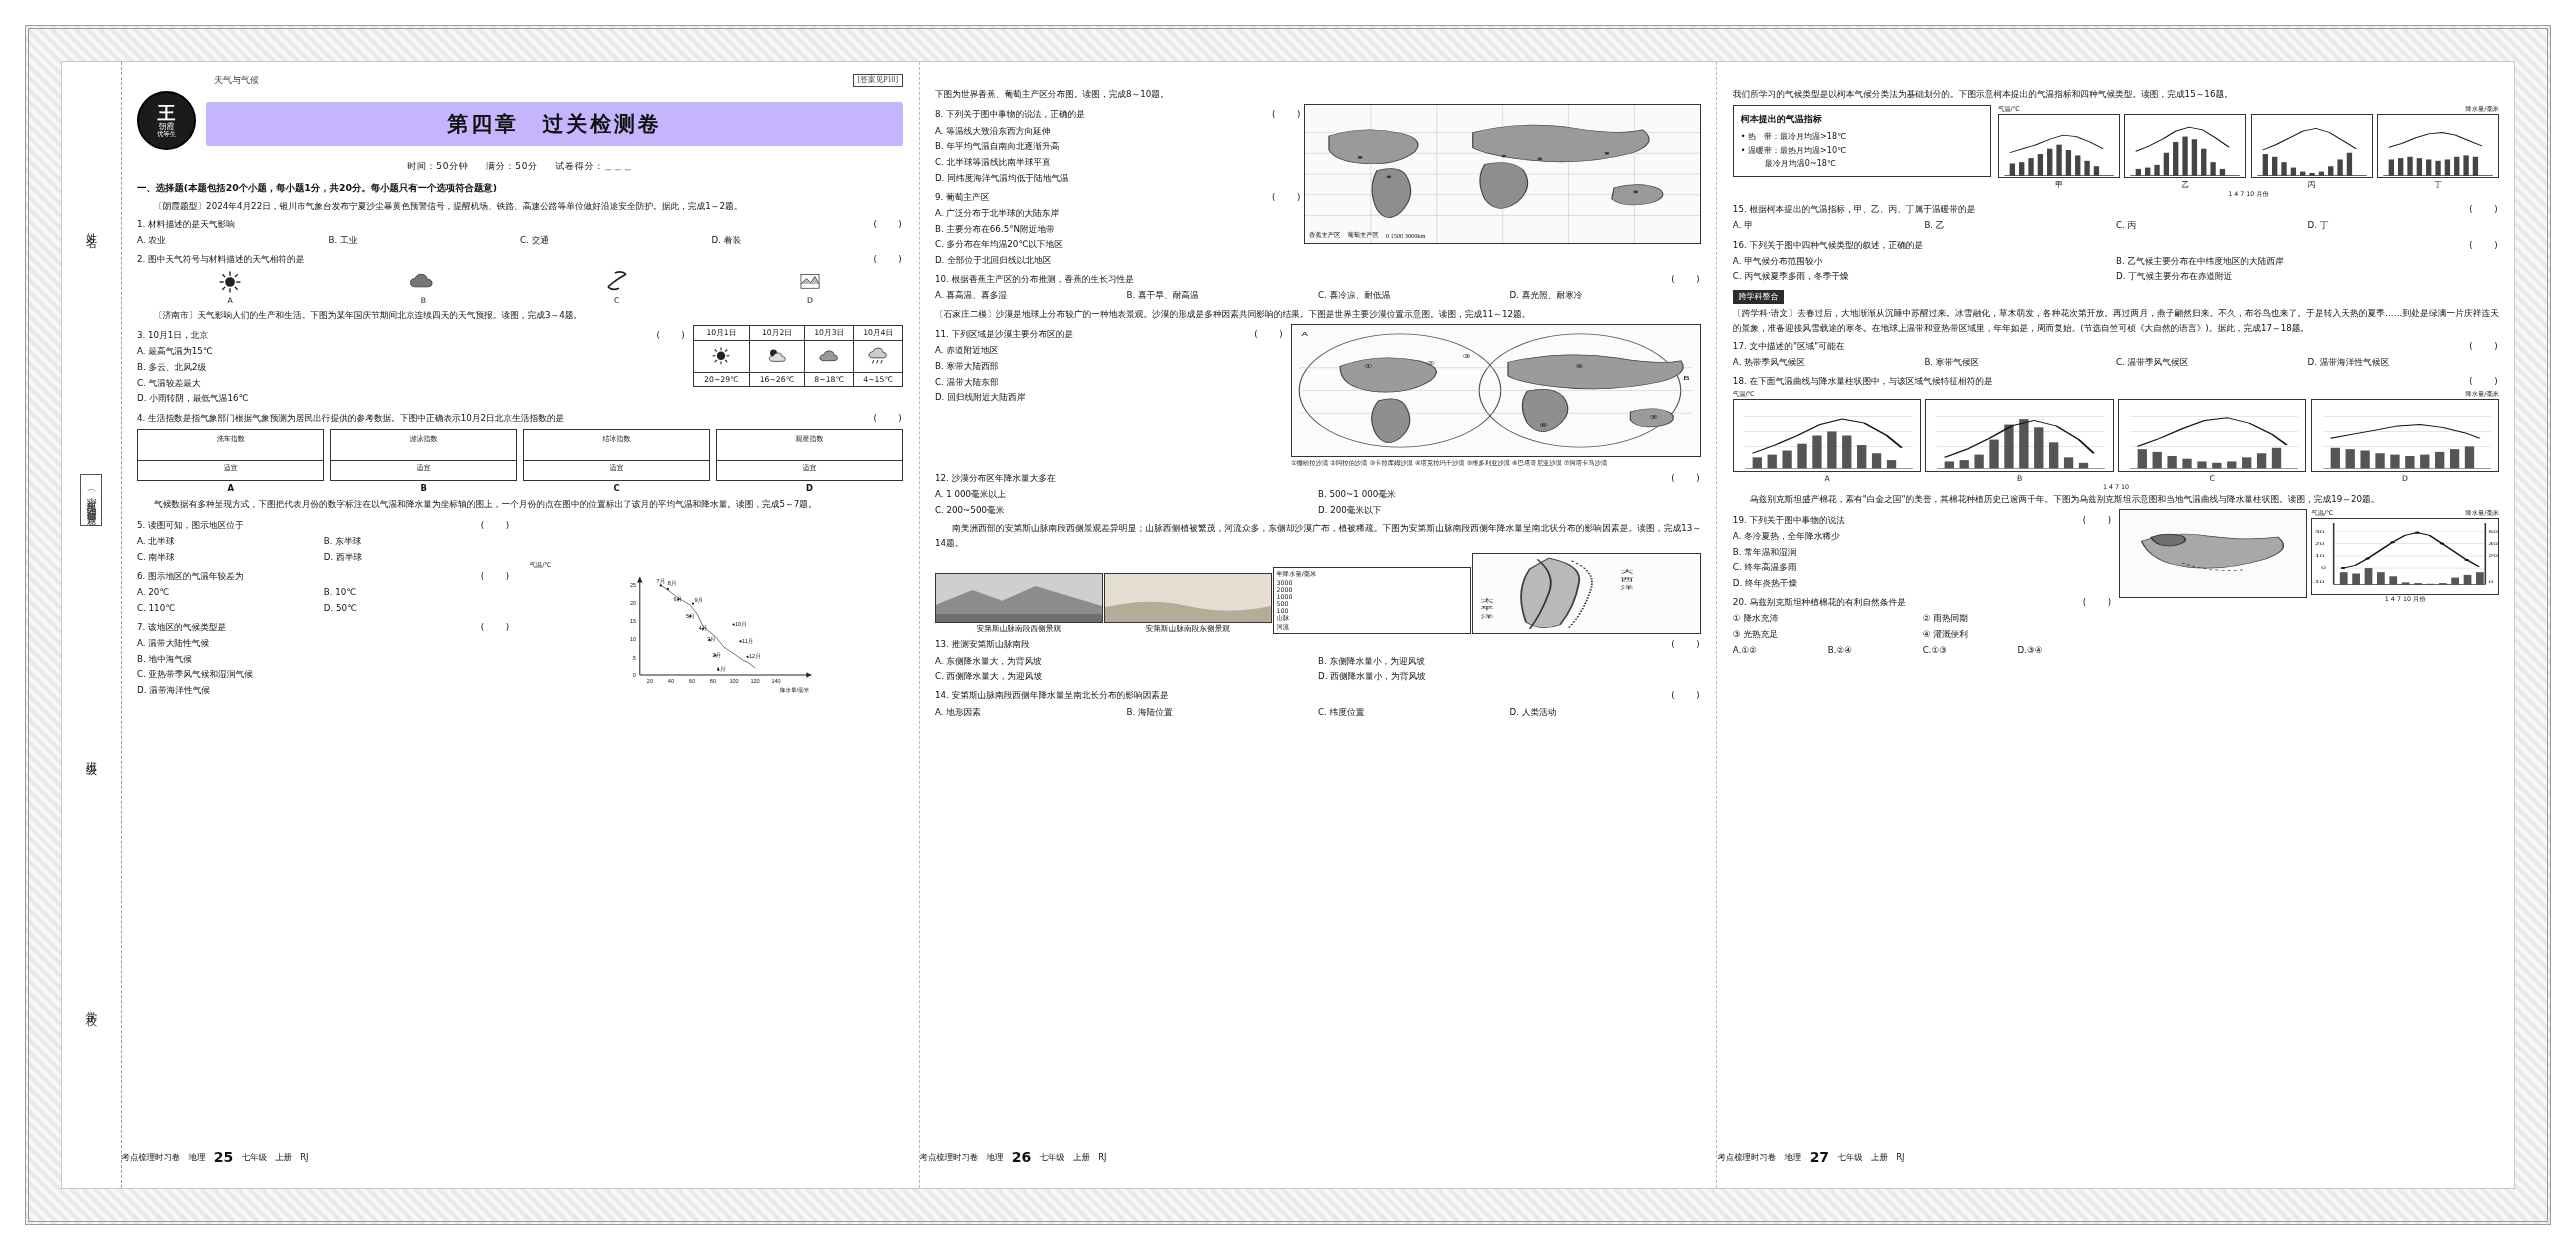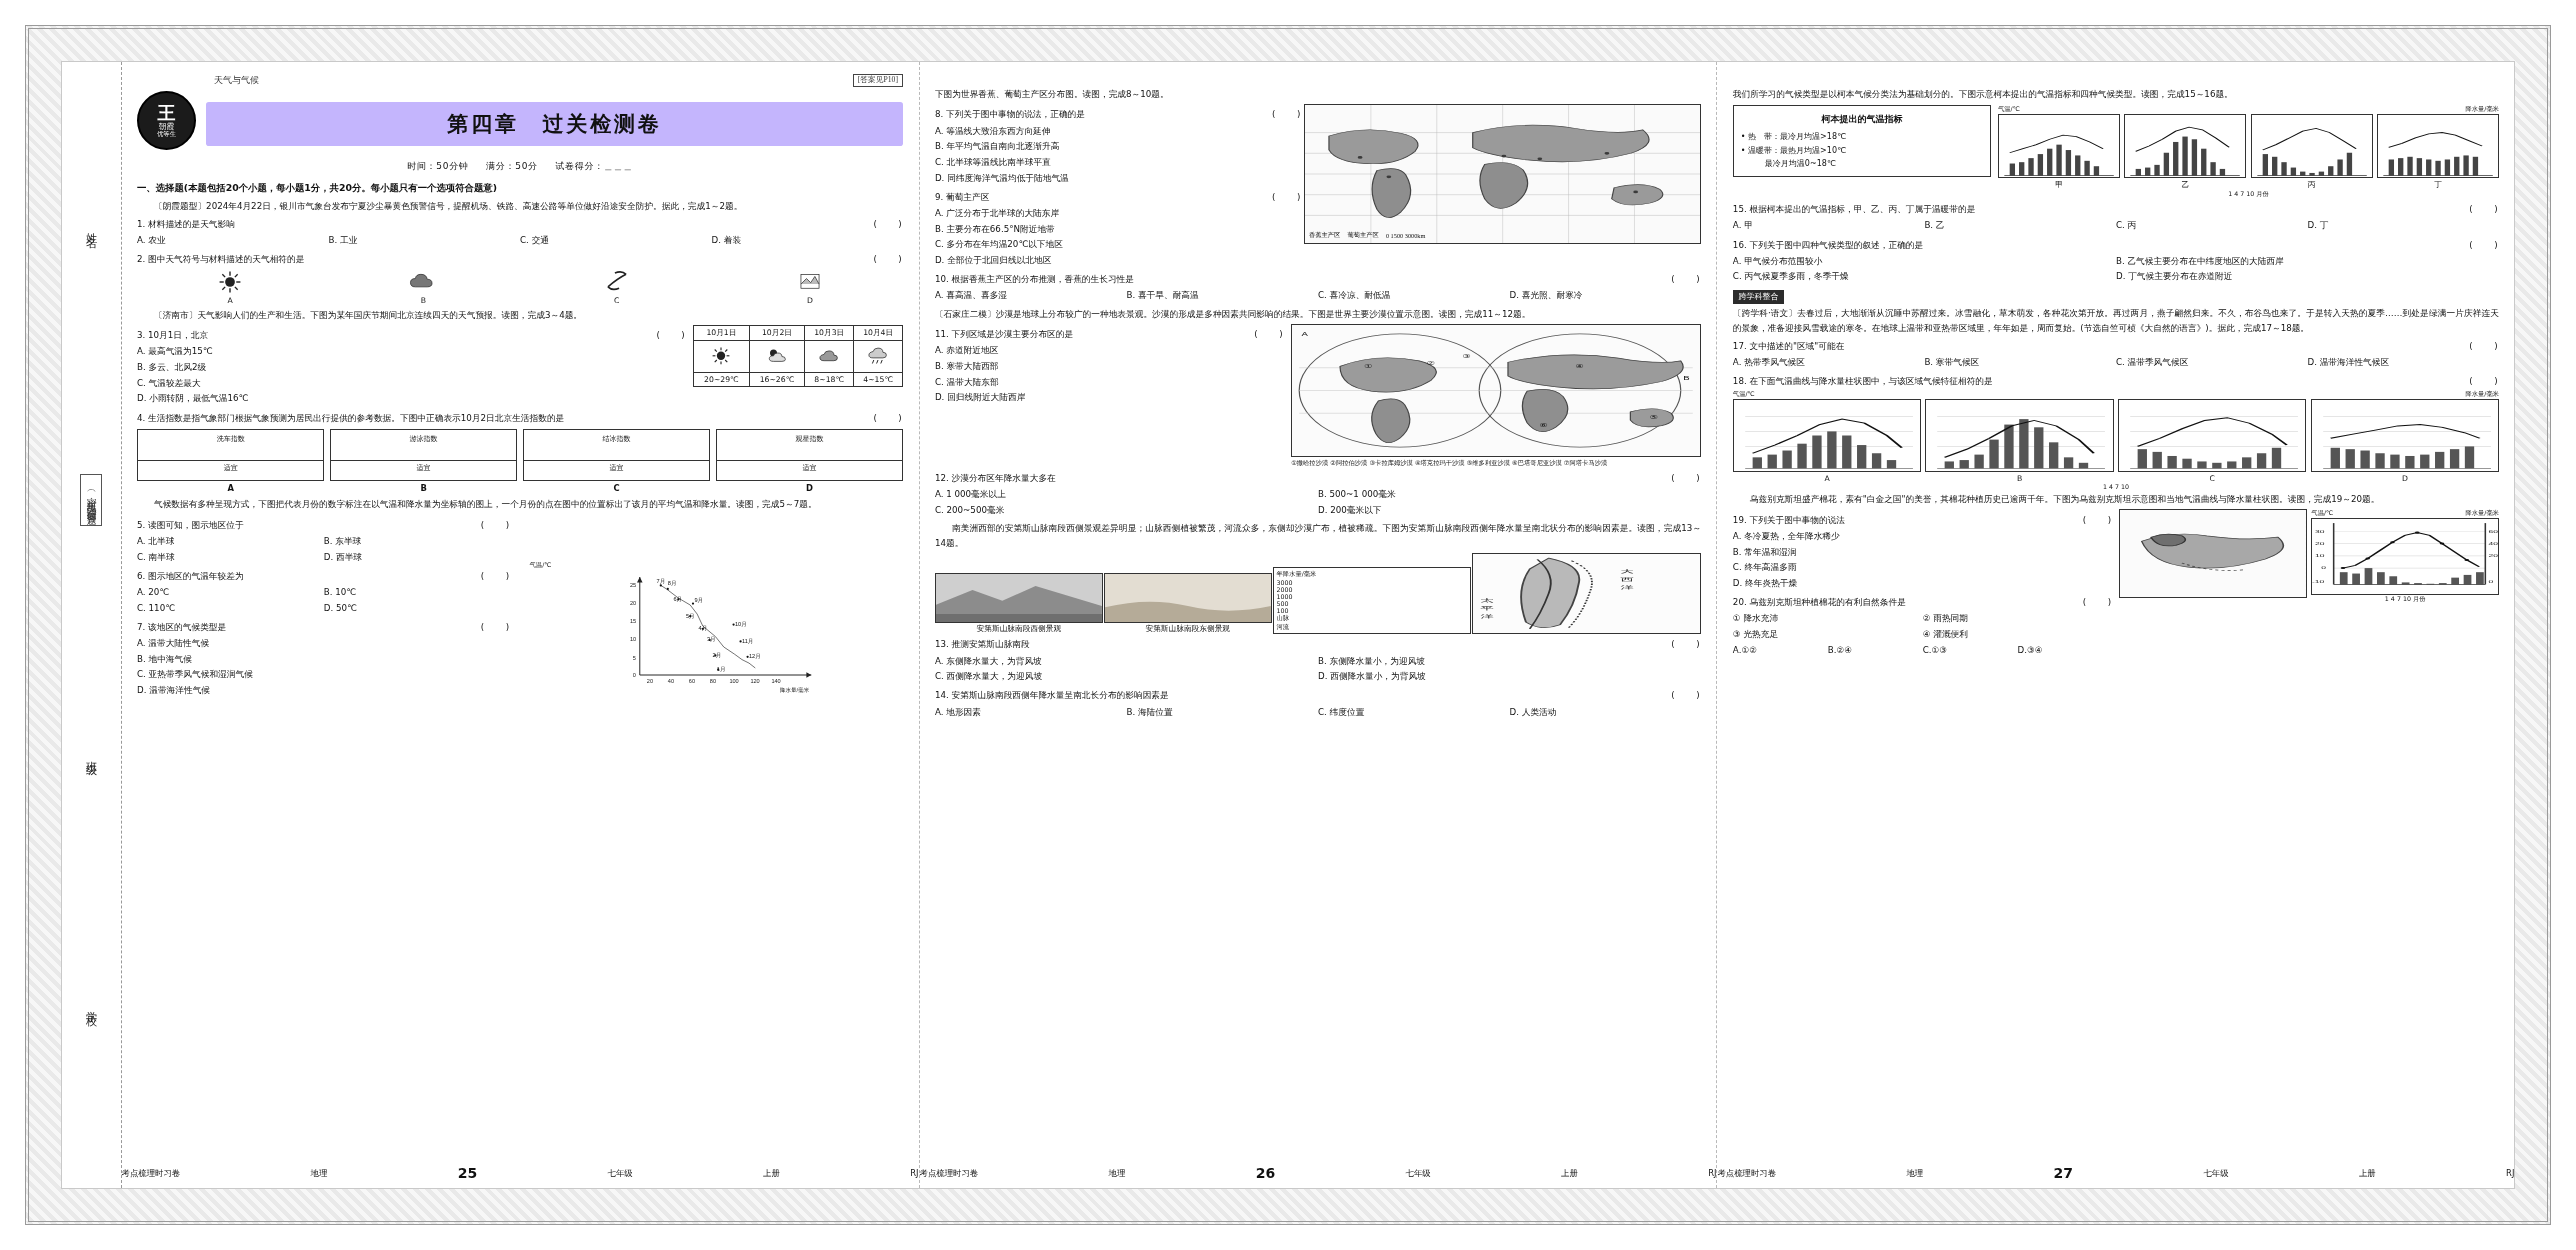--- a/index.html
+++ b/index.html
@@ -79,38 +79,38 @@
   .q { font-size:8.7px; line-height:1.7; margin:3.5px 0 1.4px 0; }
   .opts { display:flex; flex-wrap:wrap; font-size:8.7px; line-height:1.8; }
   .opts.c1 > div { width:100%; }
   .opts.c2 > div { width:50%; }
   .opts.c4 > div { width:25%; }
   .paren { float:right; letter-spacing:1.4px; }
   .small { font-size:7.7px; }
   .imgbox { border:0.7px solid #333; background:#f2f2f2; position:relative; overflow:hidden; }
   .capt { text-align:center; font-size:7.7px; margin-top:1.4px; }
   .footer {
-    position:absolute; left:0; right:0; bottom:7px;
-    display:flex; align-items:center; justify-content:space-between; gap:8.4px;
+    position:absolute; left:0; right:0; bottom:23px;
+    display:flex; align-items:center; justify-content:flex-start; gap:8.4px;
     font-size:8.4px;
   }
   .pagenum { font-size:14px; font-weight:bold; }
   .wtable { width:100%; border-collapse:collapse; font-size:7.7px; text-align:center; }
   .wtable td { border:0.7px solid #333; padding:2.1px 1.4px; }
   .idxrow { display:flex; gap:5.6px; margin:4.2px 0; }
   .idxcard { flex:1; border:0.7px solid #333; height:52px; position:relative; }
   .idxcard .t { text-align:center; font-size:7px; padding-top:4.2px; line-height:1.4; }
   .idxlabel { text-align:center; font-size:8.4px; font-weight:bold; margin-top:1.4px; }
   .chartbox { border:0.7px solid #333; position:relative; background:#fff; }
   .tiny { font-size:6.3px; }
   .mapbox { border:0.7px solid #333; background:
      repeating-linear-gradient(0deg,#fafafa 0 2.1px,#f0f0f0 2.1px 4.2px); position:relative; }
   .legend { border:0.7px solid #333; font-size:6.3px; padding:1.4px 2.8px; background:#fff; }
   .kobox { border:1px solid #333; padding:5.6px 7px; font-size:8px; line-height:1.7; }
-  .kobox .kt { text-align:center; font-weight:bold; font-size:9px; margin-bottom:2.8px; }
+  .kobox .kt { font-weight:bold; font-size:9px; margin-bottom:2.8px; }
   .crosstag { background:#2b2b2b; color:#fff; font-size:8px; padding:1.4px 5.6px; display:inline-block; }
   .climgrid { display:flex; gap:4.2px; }
   .climcell { flex:1; }
   .climcap { text-align:center; font-size:7.7px; margin-top:1.4px; }
   .cn { font-family:"DejaVu Sans","Liberation Sans", sans-serif; }
 </style>
 </head>
 <body>
 
 <div class="page">

